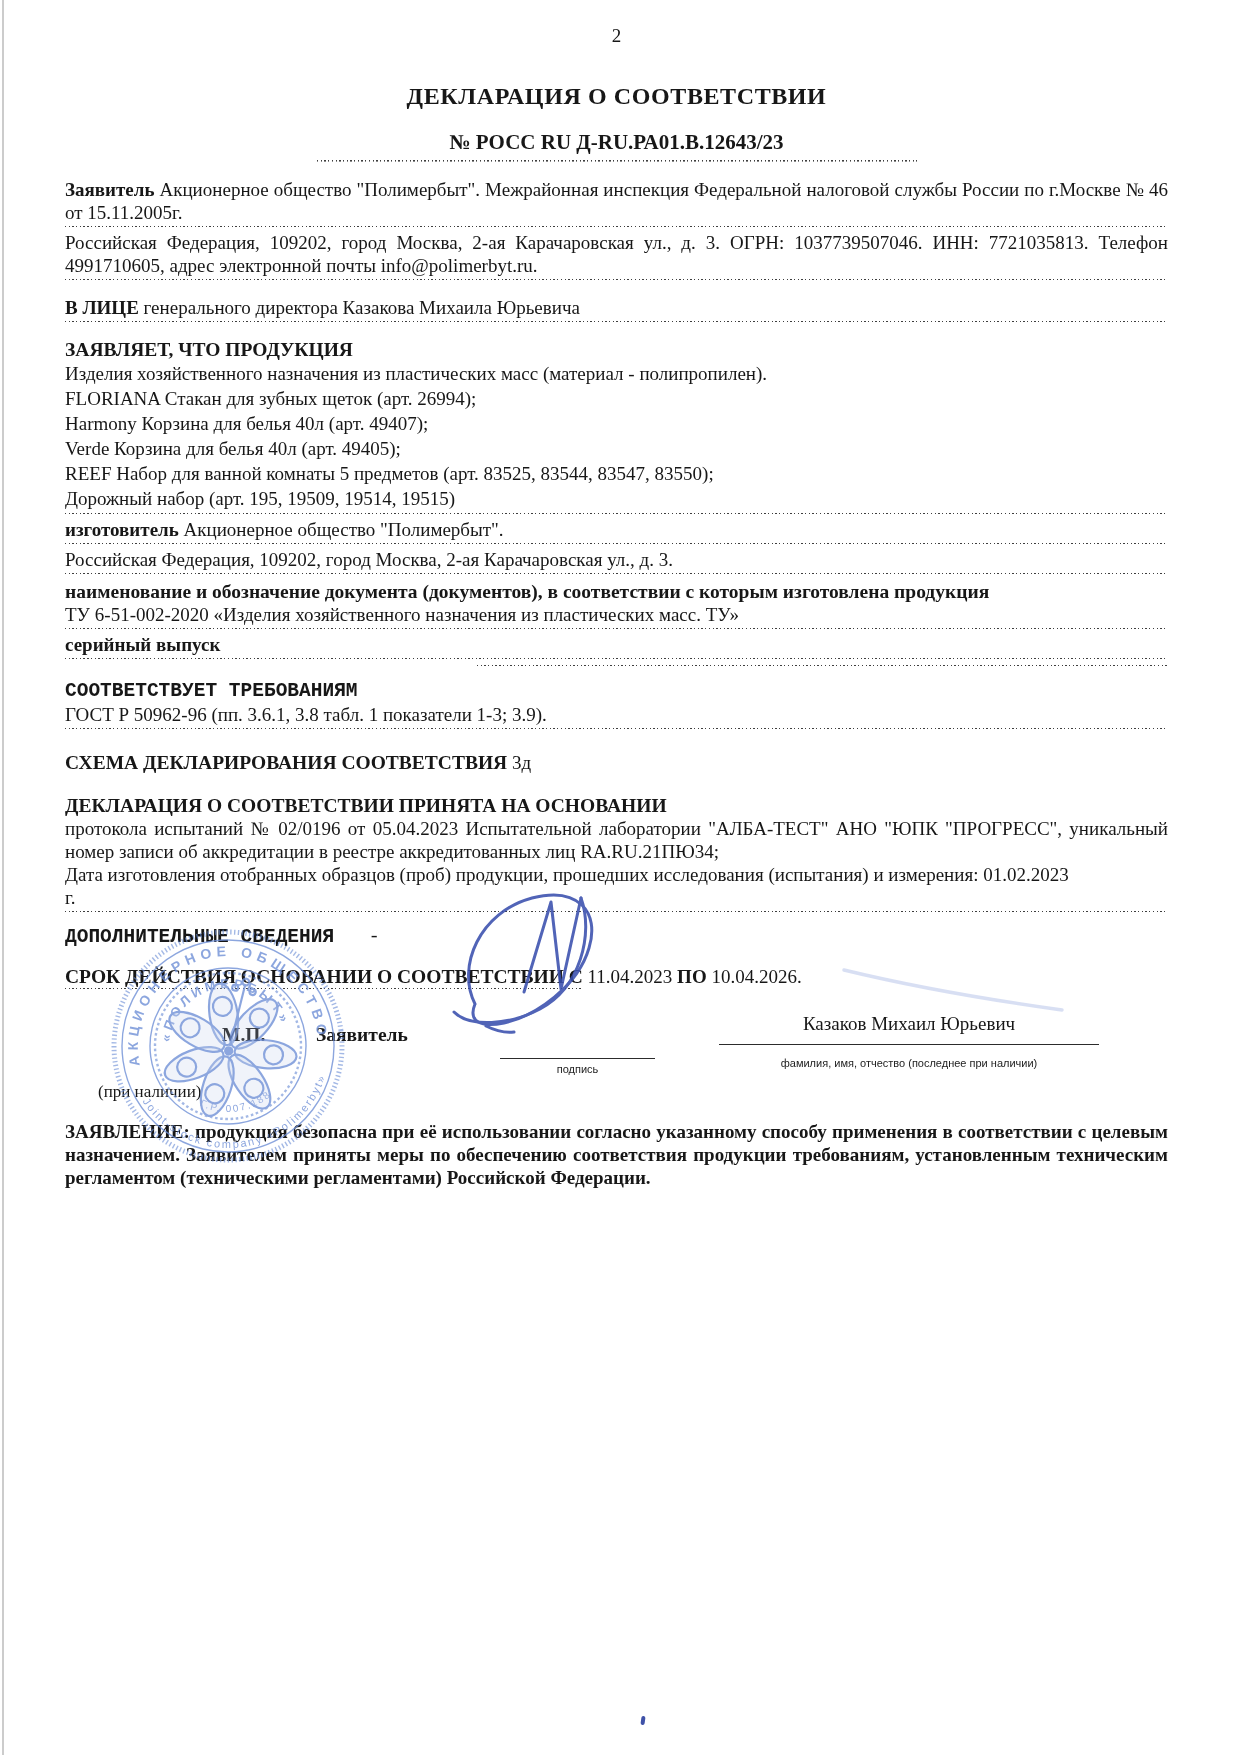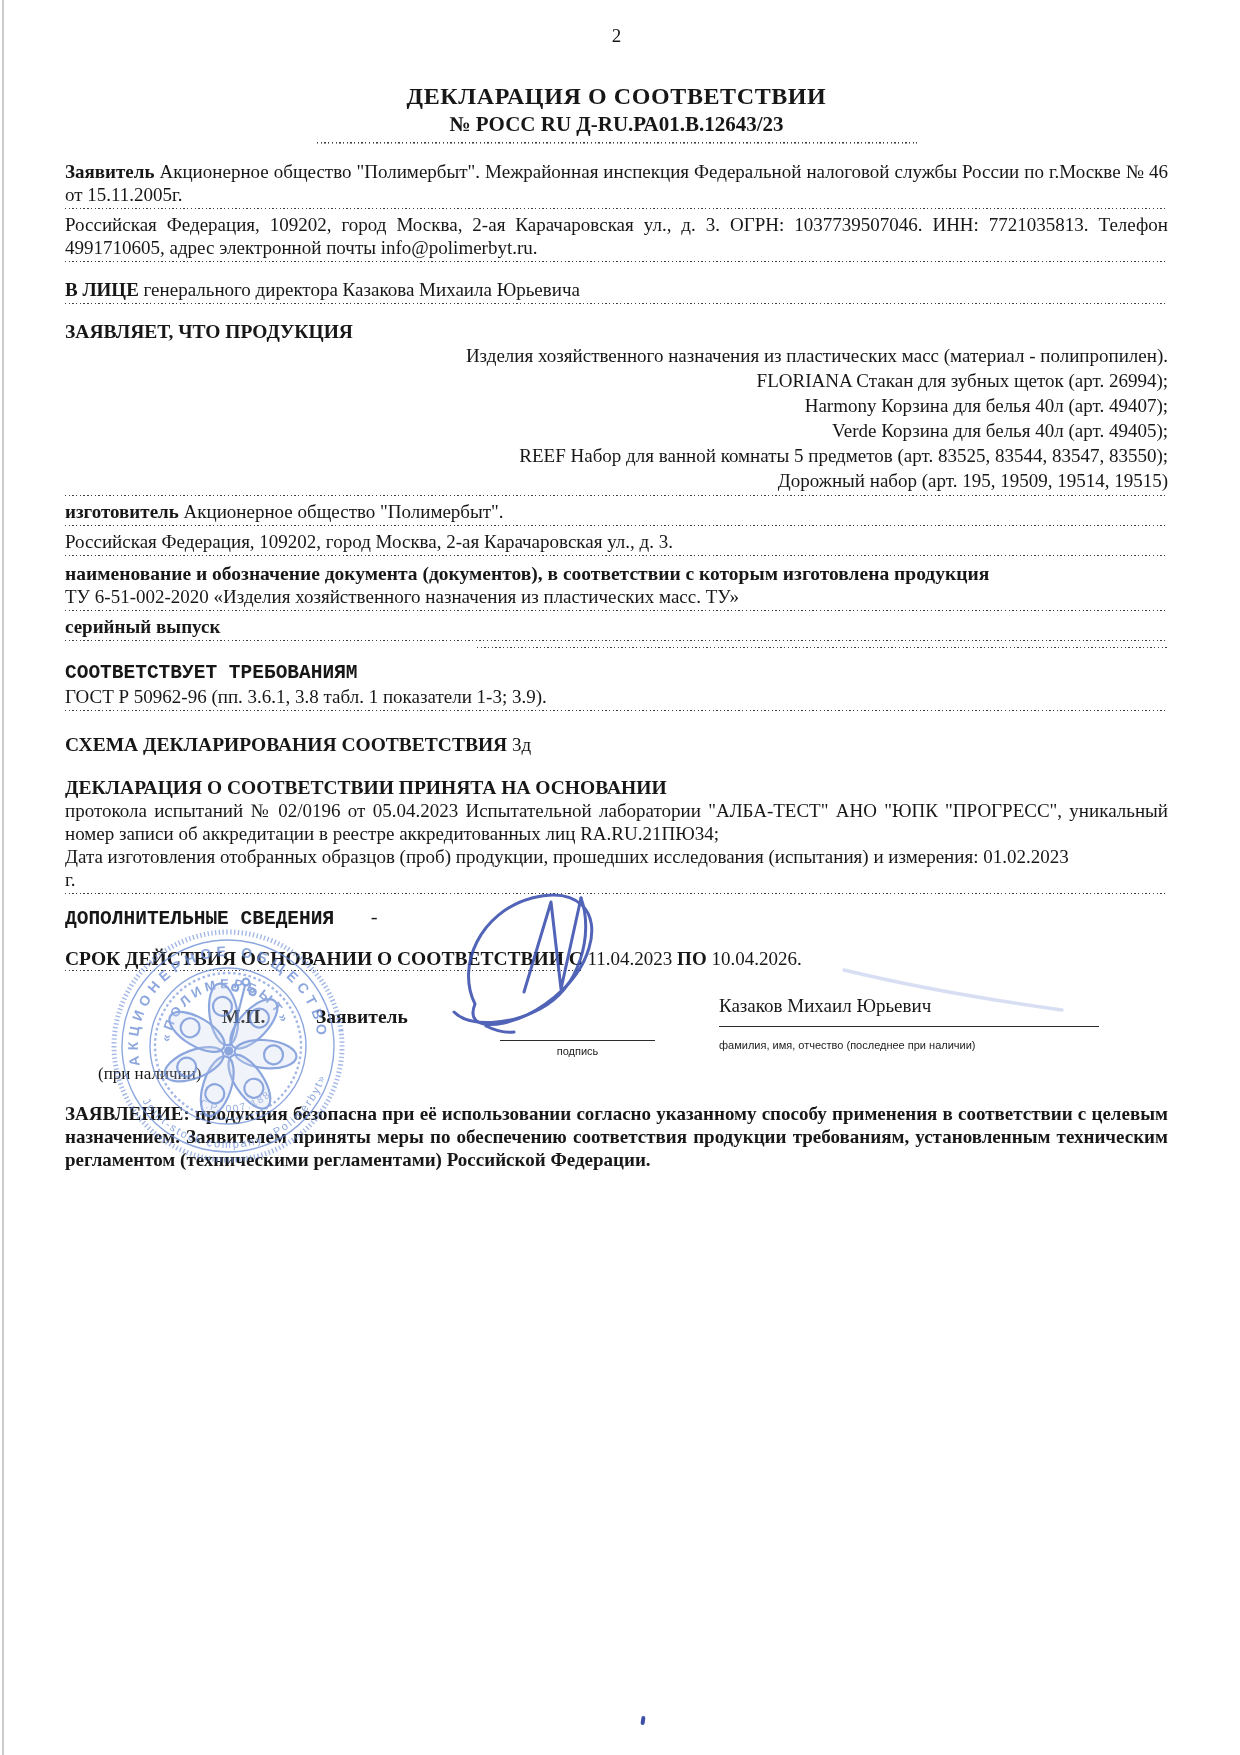--- a/index.html
+++ b/index.html
@@ -7,49 +7,49 @@
         font-family:"Liberation Serif","DejaVu Serif",serif;color:#171717;}
   .scan-edge{position:absolute;left:2px;top:0;width:2px;height:100%;background:#c3c3c3;opacity:.85;}
   .content{position:absolute;left:65px;top:24px;width:1103px;}
   p{margin:0;font-size:19px;line-height:23px;}
   .center{text-align:center;}
   .just{text-align:justify;}
   .b{font-weight:bold;}
   .h{font-size:19.5px;font-weight:bold;}
   .pagenum{font-size:19px;}
   .t1{font-size:24px;font-weight:bold;letter-spacing:.6px;line-height:30px;}
-  .t2{font-size:21px;font-weight:bold;line-height:27px;margin-top:0;}
+  .t2{font-size:21px;font-weight:bold;line-height:27px;margin-top:18px;}
   .rule{background-image:repeating-linear-gradient(90deg,#3e3e3e 0 1.3px,transparent 1.3px 3.7px);
         background-repeat:no-repeat;background-position:0 100%;background-size:100% 1.4px;
         padding-bottom:3px;}
   .dotted-u{background-image:repeating-linear-gradient(90deg,#3e3e3e 0 1.3px,transparent 1.3px 3.7px);
         background-repeat:no-repeat;background-position:0 100%;background-size:100% 1.4px;
         padding-bottom:2px;}
   .hline{width:600px;margin:2px auto 0;height:4px;
         background-image:repeating-linear-gradient(90deg,#3e3e3e 0 1.3px,transparent 1.3px 3.7px);
         background-repeat:no-repeat;background-position:0 100%;background-size:100% 1.6px;}
   .mt4{margin-top:4px;}.mt6{margin-top:6px;}
   .mt14{margin-top:14px;font-family:Liberation Mono, monospace;}.mt16{margin-top:16px;}.mt20{margin-top:20px;}.mt22{margin-top:22px;}
   .title-block{margin-top:34px;}
-  .prod{line-height:25px;text-align:right;}
+  .prod{line-height:25px;}
   .codes{margin-top:14px;margin-left:85px;}
   .code-row{display:flex;font-size:19.5px;line-height:26px;}
   .code-label{width:327px;font-weight:bold;}
   .code-value{flex:1;}
   .codes-extra{margin-left:412px;height:3px;margin-top:4px;
         background-image:repeating-linear-gradient(90deg,#3e3e3e 0 1.3px,transparent 1.3px 3.7px);
         background-repeat:no-repeat;background-position:0 100%;background-size:100% 1.4px;}
   .sig-zone{position:relative;height:118px;margin-top:10px;}
   .sig-zone .mp{position:absolute;left:157px;top:26px;font-weight:bold;font-size:19.5px;}
   .sig-zone .appl{position:absolute;left:251px;top:26px;font-weight:bold;font-size:19.5px;}
   .sig-line{position:absolute;left:435px;top:60px;width:155px;border-top:1.2px solid #2c2c2c;
         text-align:center;}
   .sig-caption{font-family:"Liberation Sans","DejaVu Sans",sans-serif;font-size:11px;color:#222;
         display:inline-block;margin-top:2px;}
-  .name-col{position:absolute;left:654px;top:14px;width:380px;}
+  .name-col{position:absolute;left:654px;top:14px;width:380px;text-align:center;}
   .name-text{font-size:19px;line-height:24px;}
   .name-line{border-top:1.2px solid #2c2c2c;margin-top:8px;}
   .name-caption{font-family:"Liberation Sans","DejaVu Sans",sans-serif;font-size:11px;color:#222;
         margin-top:12px;}
   .if-avail{position:absolute;left:33px;top:84px;font-size:17px;}
   .statement{margin-top:4px;}
   .stamp-svg{position:absolute;left:78px;top:896px;opacity:.78;}
   .sign-svg{position:absolute;left:428px;top:876px;}
   .swipe-svg{position:absolute;left:840px;top:958px;}
   .ink-dot{position:absolute;left:641px;top:1716px;width:4px;height:9px;border-radius:2px;

